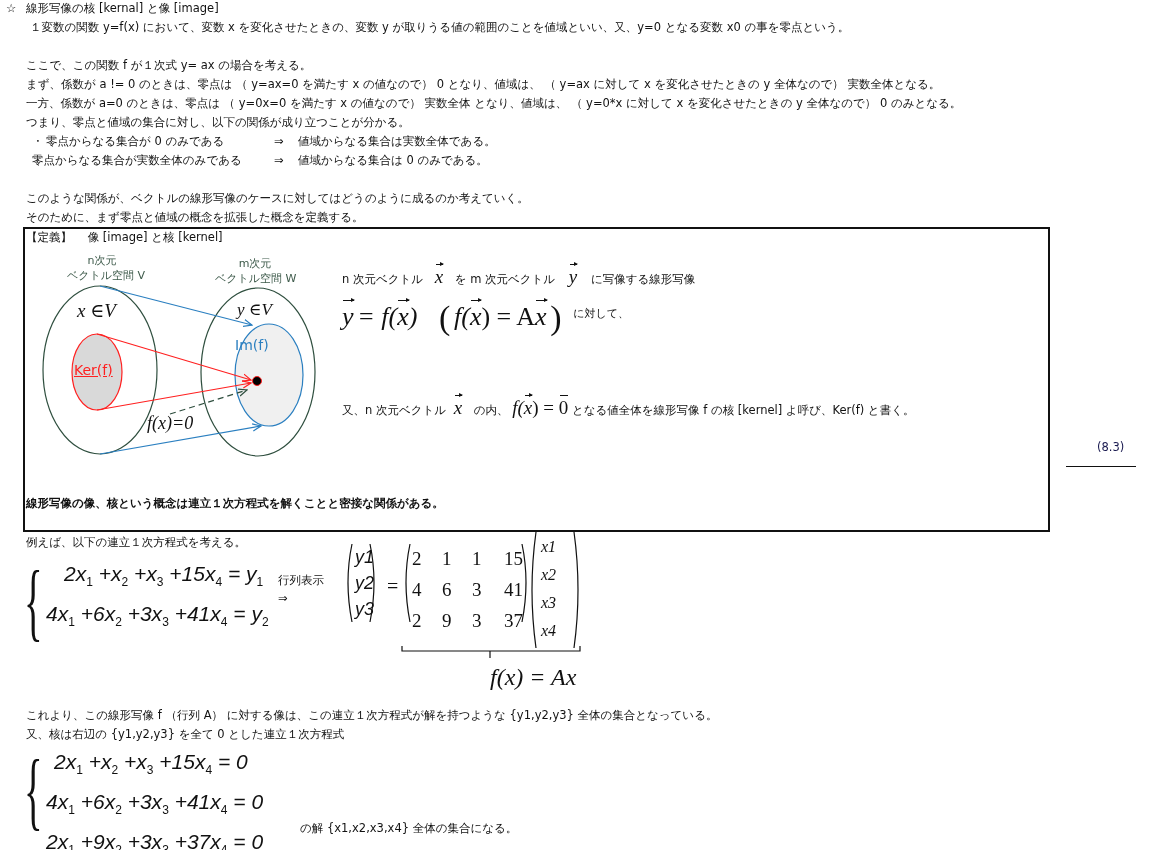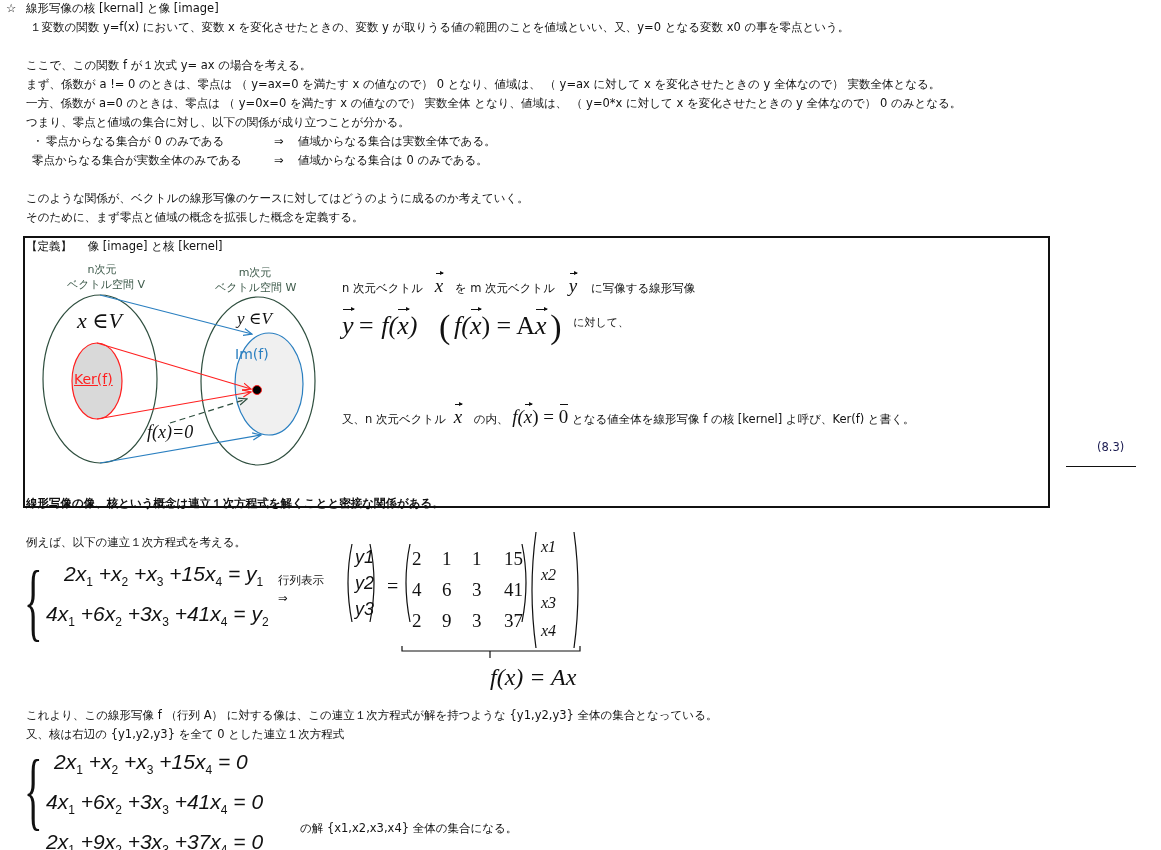--- a/index.html
+++ b/index.html
@@ -2,21 +2,21 @@
 <html><head>
 <meta charset="utf-8">
 <style>
   html, body { margin:0; padding:0; background:#fff; }
   body { width:1161px; height:850px; position:relative; overflow:hidden;
          font-family:"DejaVu Sans", "Liberation Sans", sans-serif; font-size:11.5px; color:#111; }
   .abs { position:absolute; white-space:nowrap; }
   .line { position:absolute; white-space:nowrap; left:26px; }
   .math { font-family:"Liberation Serif", "DejaVu Serif", serif; font-style:italic; color:#111; }
   .mathr { font-family:"Liberation Serif", "DejaVu Serif", serif; color:#111; }
-  .defbox { position:absolute; left:23px; top:236px; width:1027px; height:272px; border:2px solid #111; box-sizing:border-box; }
+  .defbox { position:absolute; left:23px; top:227px; width:1027px; height:305px; border:2px solid #111; box-sizing:border-box; }
   .eqnum { position:absolute; left:1097px; top:440px; color:#1a1a50; }
   .eqline { position:absolute; left:1066px; top:466px; width:70px; height:1px; background:#111; }
   .bold { font-weight:bold; }
   .vec { position:relative; display:inline-block; }
   .vec::before { content:""; position:absolute; left:1px; right:0; top:-2px; height:1px; background:#111; }
   .vec::after { content:""; position:absolute; right:-1px; top:-4px; border-left:4px solid #111; border-top:2.5px solid transparent; border-bottom:2.5px solid transparent; }
   .bar { position:relative; display:inline-block; }
   .bar::before { content:""; position:absolute; left:1px; right:0; top:-2px; height:1px; background:#111; }
   .sys { position:absolute; font-family:Liberation Sans, sans-serif; font-style:italic; font-size:21px; line-height:31px; }
   .sys sub { font-size:12px; font-style:normal; }
@@ -91,21 +91,21 @@
   </svg>
 
   <div class="abs" style="left:42px;top:24px;color:#3d5a4a;font-size:11px;text-align:center;width:70px;">
     <div>n次元</div>
     <div>ベクトル空間 V</div>
   </div>
   <div class="abs" style="left:190px;top:27px;color:#3d5a4a;font-size:11px;text-align:center;width:80px;">
     <div>m次元</div>
     <div>ベクトル空間 W</div>
   </div>
-  <div class="abs math" style="left:52px;top:70px;font-size:22px;">x ∈V</div>
+  <div class="abs math" style="left:52px;top:70px;font-size:19px;">x ∈V</div>
   <div class="abs math" style="left:212px;top:70px;font-size:17px;">y ∈V</div>
   <div class="abs" style="left:49px;top:133px;color:#ff2020;font-size:14px;text-decoration:underline;">Ker(f)</div>
   <div class="abs" style="left:210px;top:108px;color:#2a7fc0;font-size:14px;">Im(f)</div>
   <div class="abs math" style="left:122px;top:184px;font-size:18px;">f(x)=0</div>
 
   <div class="abs" style="left:317px;top:37px;">
     <span>n 次元ベクトル</span>
     <span class="math vec" style="font-size:19px;margin:0 8px;">x</span>
     <span>を m 次元ベクトル</span>
     <span class="math vec" style="font-size:19px;margin:0 10px;">y</span>

